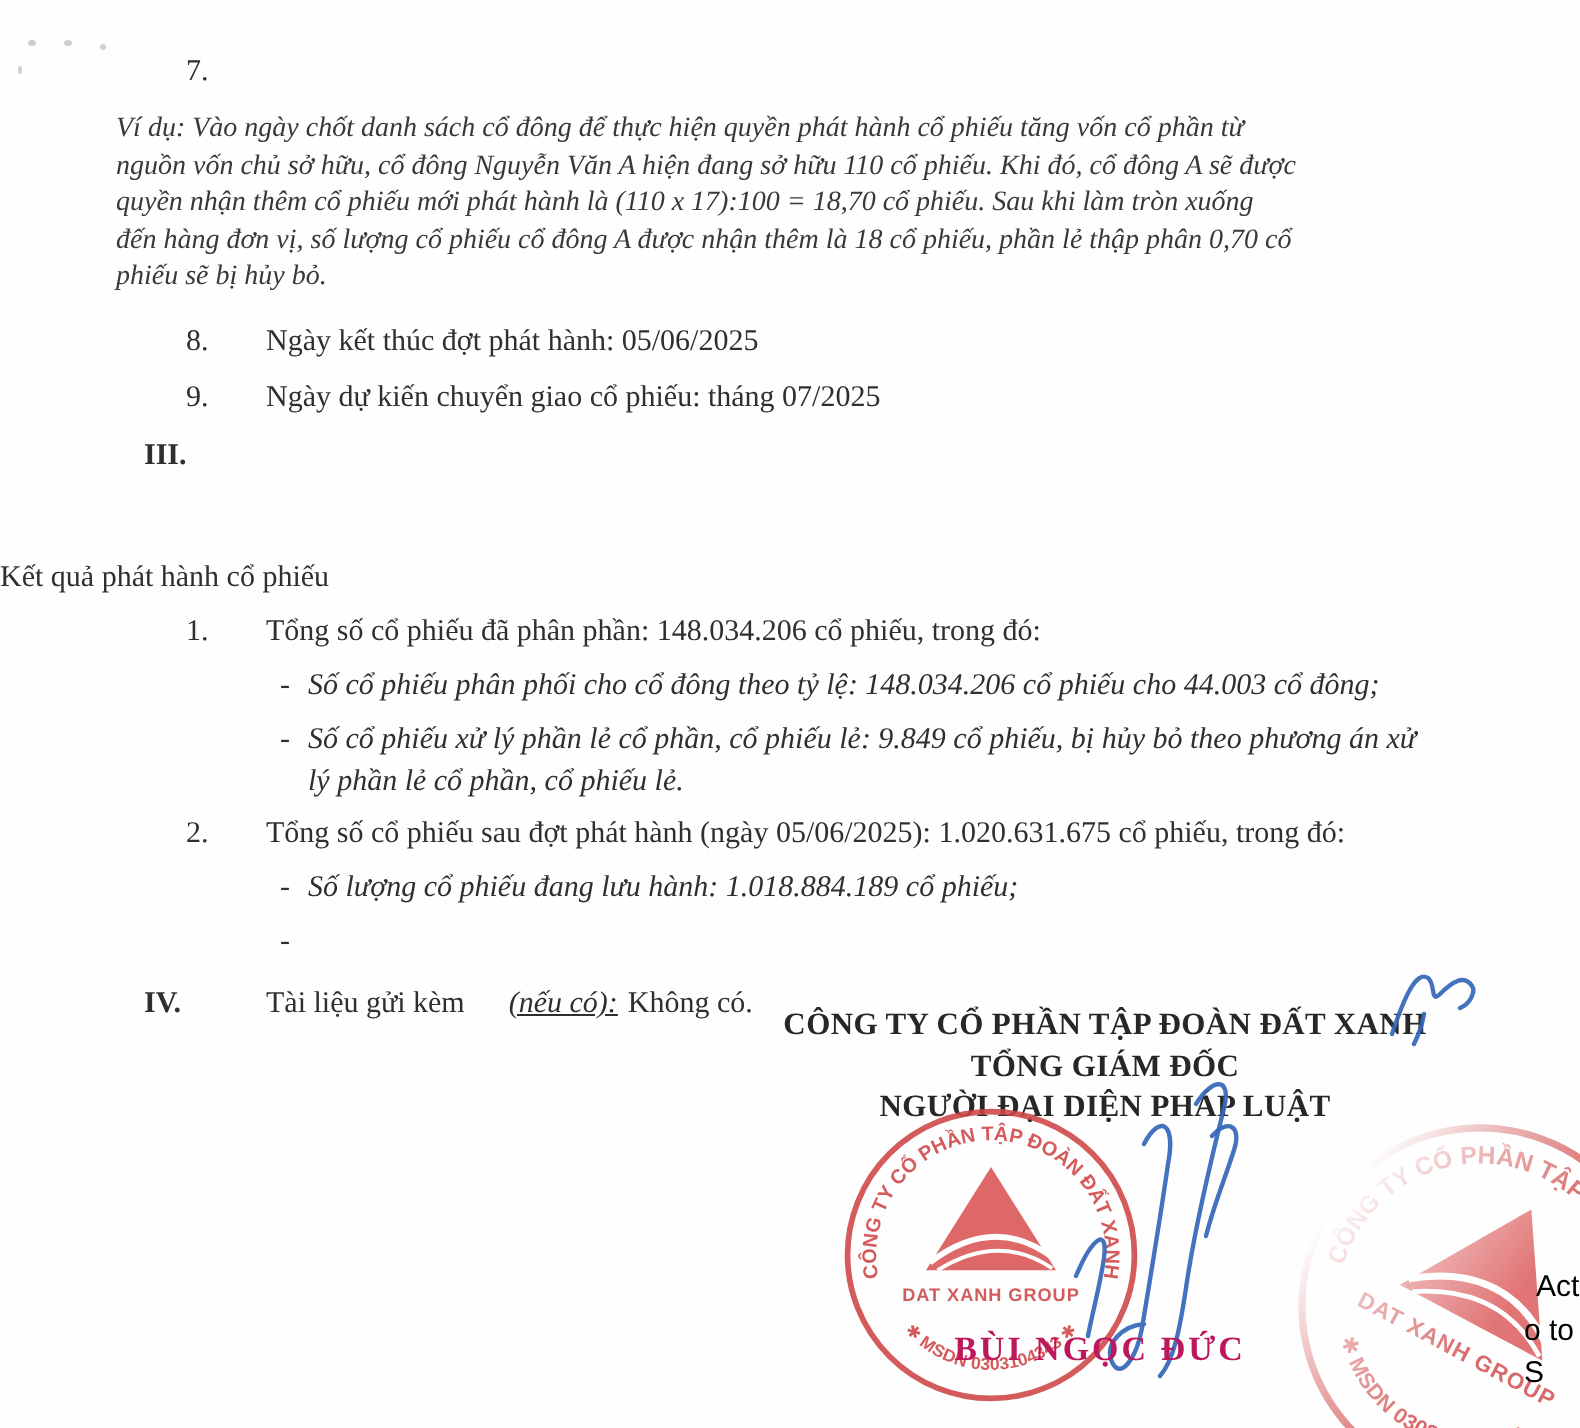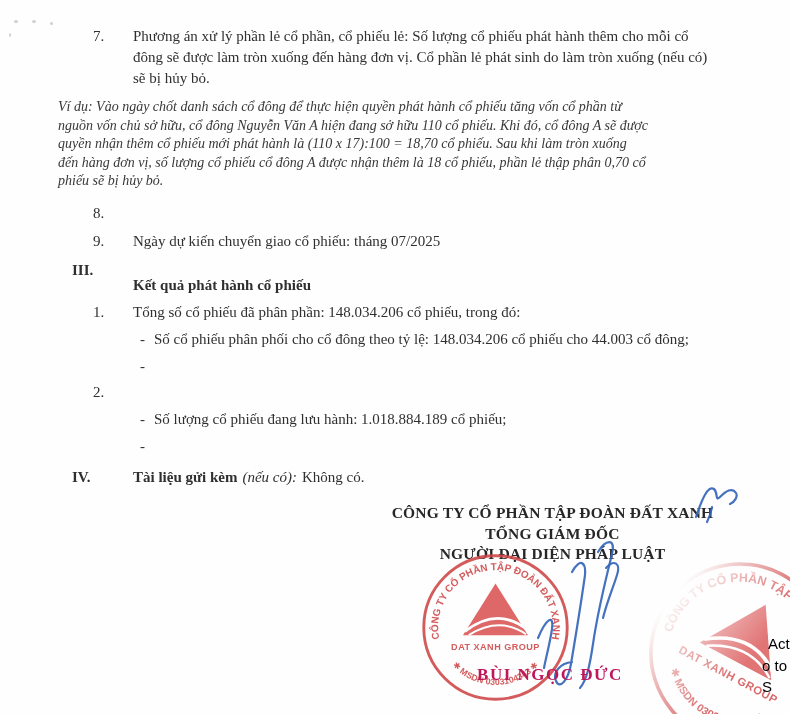--- a/index.html
+++ b/index.html
@@ -6,35 +6,35 @@
   .page{
     position:relative;width:790px;height:714px;overflow:hidden;background:#fefefe;
     font-family:"Liberation Serif","DejaVu Serif",serif;color:#2f2f2f;font-size:15px;line-height:21px;
   }
   
   .row{display:flex;}
   .row .n{flex:0 0 40px;margin-left:93px;}
   .row .t{width:585px;}
   .row.roman .n{flex:0 0 61px;margin-left:72px;font-weight:bold;}
   .row.dash .n{flex:0 0 14px;margin-left:140px;font-weight:normal;}
-  .row.dash .t{width:556px;}
-  .bold{font-weight:bold;margin-top:15px;}
+  .row.dash .t{width:556px;font-style:italic;}
+  .bold{font-weight:normal;}
   .example{
     margin-left:58px;width:590px;font-style:italic;font-size:14px;line-height:18.6px;color:#383838;
   }
   .mt7-top{padding-top:26px;}
   .m-example{margin-top:9px;}
   .m-i8{margin-top:12px;}
   .m-i9{margin-top:7px;}
-  .m-s3{margin-top:8px;}
+  .m-s3{margin-top:8px;flex-direction:column;}
   .m-s3i1{margin-top:6px;}
   .m-sub{margin-top:6px;}
   .m-s3i2{margin-top:5px;}
   .m-s4{margin-top:10px;}
-  .s4 .note{font-style:italic;font-weight:normal;margin-left:5px;}
+  .s4 .note{font-style:italic;font-weight:normal;margin-left:22px;text-decoration:underline;}
   .s4 .val{font-weight:normal;margin-left:5px;}
   
   .sig-block{
     position:absolute;left:375px;top:503px;width:355px;text-align:center;
     font-weight:bold;font-size:15.5px;line-height:20.5px;letter-spacing:.2px;color:#272727;
   }
   .signer-name{
     position:absolute;left:380px;top:664px;width:340px;text-align:center;
     font-weight:bold;font-size:17px;letter-spacing:1.5px;color:#be185d;
   }
@@ -67,27 +67,27 @@
 
 <div class="page">
 
   <div class="speck" style="left:14px;top:20px;width:4px;height:3px;"></div>
   <div class="speck" style="left:32px;top:20px;width:4px;height:3px;"></div>
   <div class="speck" style="left:50px;top:22px;width:3px;height:3px;"></div>
   <div class="speck" style="left:9px;top:33px;width:2px;height:4px;"></div>
 
   <div class="row mt7-top">
     <div class="n">7.</div>
-    <div class="t">Phương án xử lý phần lẻ cổ phần, cổ phiếu lẻ: Số lượng cổ phiếu phát hành thêm cho mỗi cổ đông sẽ được làm tròn xuống đến hàng đơn vị. Cổ phần lẻ phát sinh do làm tròn xuống (nếu có) sẽ bị hủy bỏ.</div>
   </div>
 
   <div class="example m-example">Ví dụ: Vào ngày chốt danh sách cổ đông để thực hiện quyền phát hành cổ phiếu tăng vốn cổ phần từ nguồn vốn chủ sở hữu, cổ đông Nguyễn Văn A hiện đang sở hữu 110 cổ phiếu. Khi đó, cổ đông A sẽ được quyền nhận thêm cổ phiếu mới phát hành là (110 x 17):100 = 18,70 cổ phiếu. Sau khi làm tròn xuống đến hàng đơn vị, số lượng cổ phiếu cổ đông A được nhận thêm là 18 cổ phiếu, phần lẻ thập phân 0,70 cổ phiếu sẽ bị hủy bỏ.</div>
 
   <div class="row m-i8">
     <div class="n">8.</div>
+    <div class="t">Ngày kết thúc đợt phát hành: 05/06/2025</div>
   </div>
 
   <div class="row m-i9">
     <div class="n">9.</div>
     <div class="t">Ngày dự kiến chuyển giao cổ phiếu: tháng 07/2025</div>
   </div>
 
   <div class="row roman m-s3">
     <div class="n">III.</div>
     <div class="t bold">Kết quả phát hành cổ phiếu</div>
@@ -98,24 +98,26 @@
     <div class="t">Tổng số cổ phiếu đã phân phần: 148.034.206 cổ phiếu, trong đó:</div>
   </div>
 
   <div class="row dash m-sub">
     <div class="n">-</div>
     <div class="t">Số cổ phiếu phân phối cho cổ đông theo tỷ lệ: 148.034.206 cổ phiếu cho 44.003 cổ đông;</div>
   </div>
 
   <div class="row dash m-sub">
     <div class="n">-</div>
+    <div class="t">Số cổ phiếu xử lý phần lẻ cổ phần, cổ phiếu lẻ: 9.849 cổ phiếu, bị hủy bỏ theo phương án xử lý phần lẻ cổ phần, cổ phiếu lẻ.</div>
   </div>
 
   <div class="row m-s3i2">
     <div class="n">2.</div>
+    <div class="t">Tổng số cổ phiếu sau đợt phát hành (ngày 05/06/2025): 1.020.631.675 cổ phiếu, trong đó:</div>
   </div>
 
   <div class="row dash m-sub">
     <div class="n">-</div>
     <div class="t">Số lượng cổ phiếu đang lưu hành: 1.018.884.189 cổ phiếu;</div>
   </div>
 
   <div class="row dash m-sub">
     <div class="n">-</div>
   </div>

